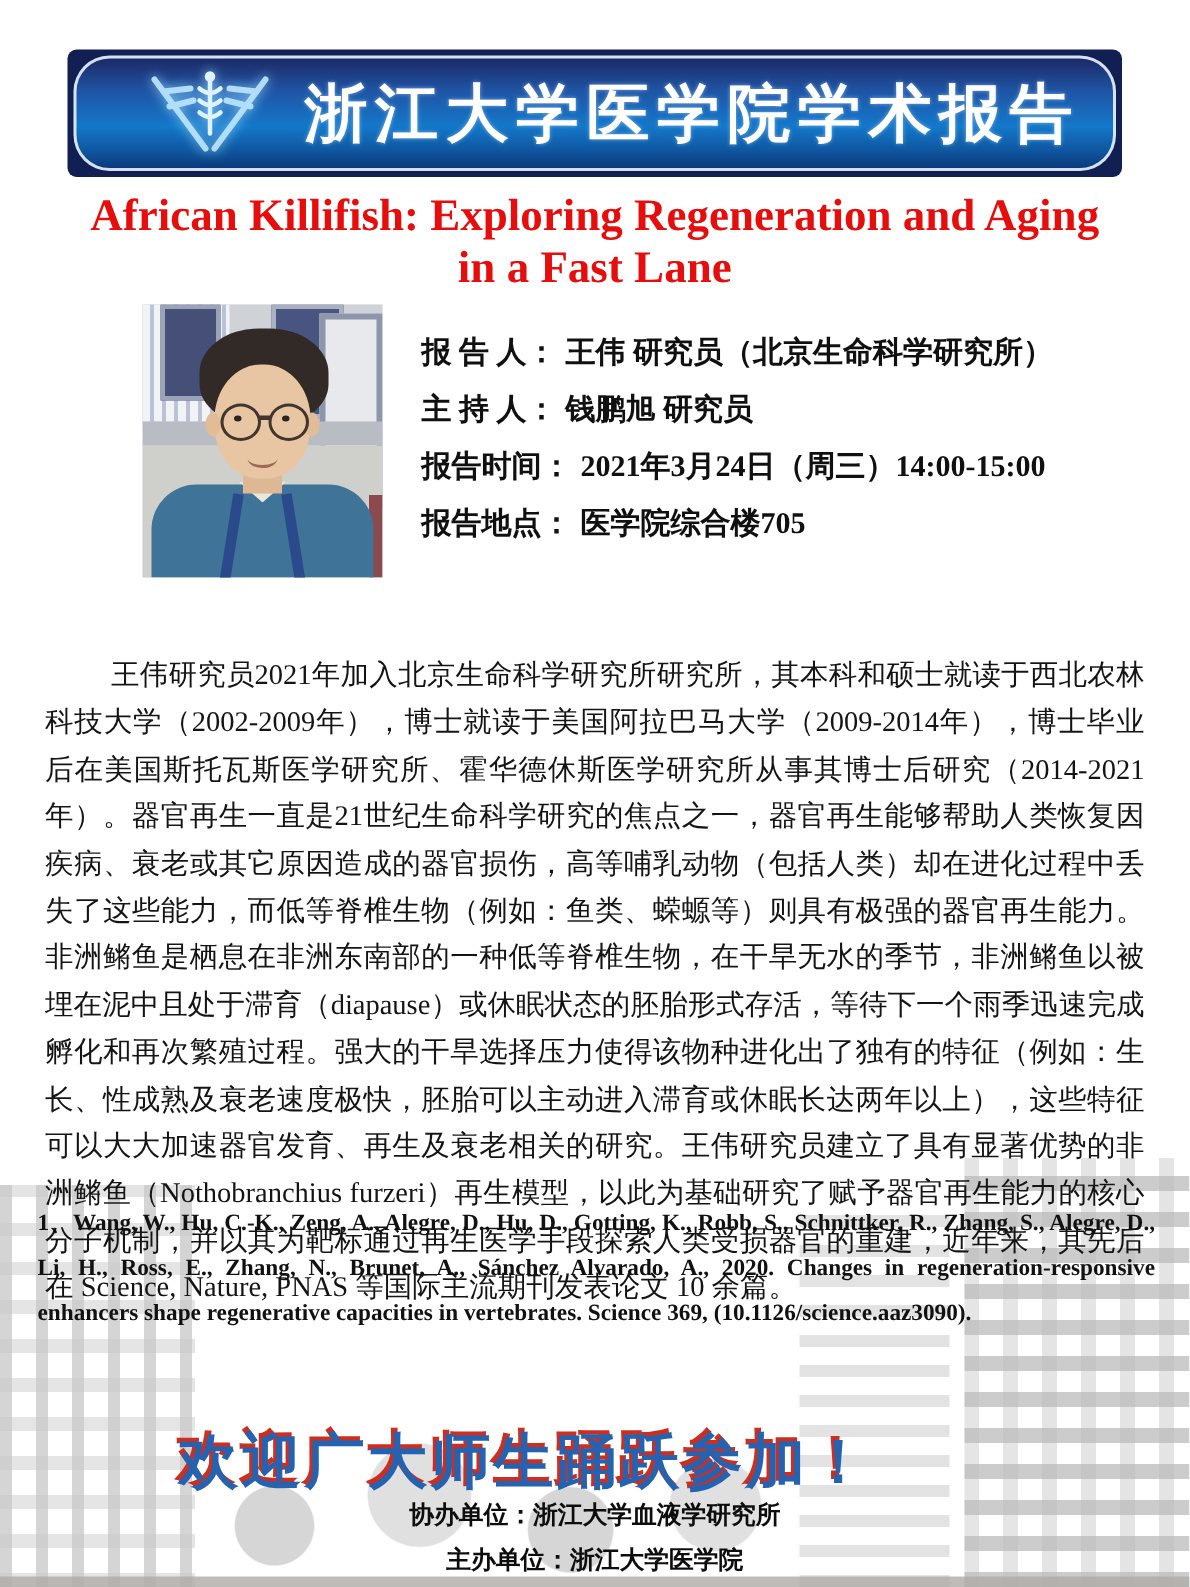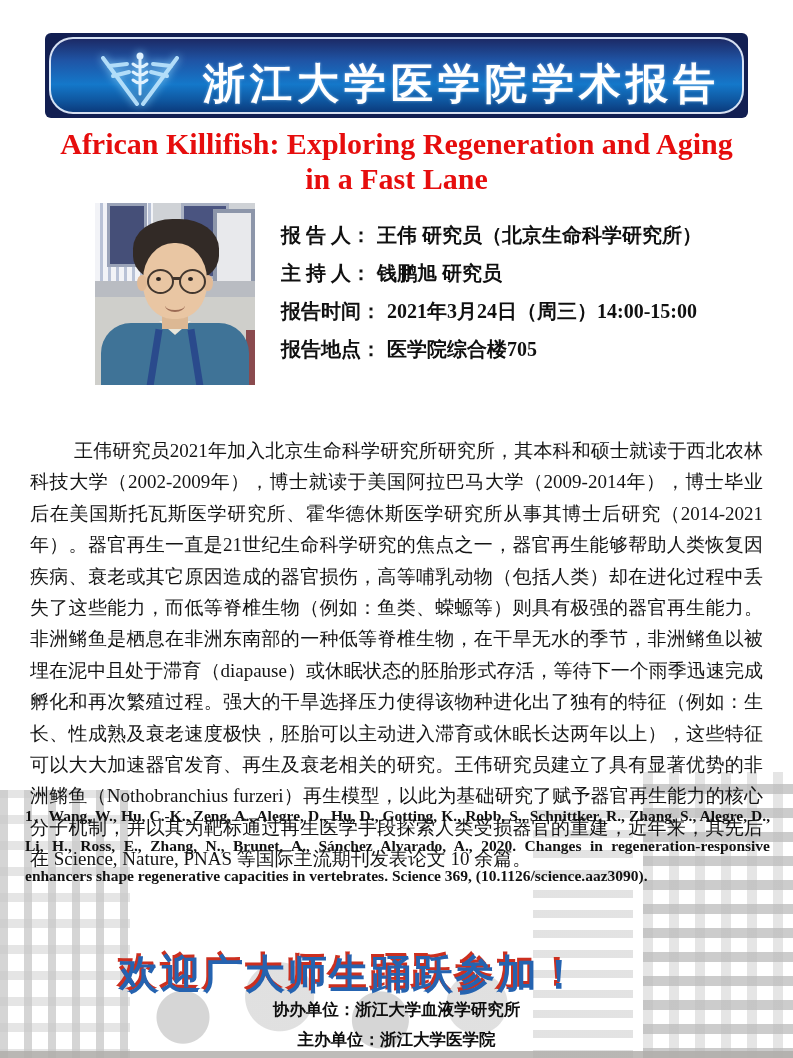--- a/index.html
+++ b/index.html
@@ -11,21 +11,21 @@
 
   
   .banner-outer{
     position:absolute;left:45px;top:33px;width:703px;height:85px;
     background:#121f52;border-radius:6px;z-index:2;
   }
   .banner-inner{
     position:absolute;left:4px;top:4px;right:4px;bottom:4px;
     border-radius:24px;border:2px solid rgba(235,243,255,.9);
     background:linear-gradient(180deg,#1c2a66 0%,#1f55a6 30%,#1478ca 62%,#0f57a0 84%,#0b3a7c 100%);
-    display:flex;align-items:flex-end;
+    display:flex;align-items:center;
   }
   .banner-logo{margin-left:46px;flex:0 0 auto;filter:drop-shadow(0 0 4px rgba(150,220,255,.9));}
   .banner-title{
     color:#ffffff;font-size:42px;font-weight:bold;letter-spacing:5px;
     margin-left:20px;font-family:"Liberation Serif", serif;white-space:nowrap;
     text-shadow:0 0 3px rgba(180,220,255,.6);
   }
 
   
   .main-title{

